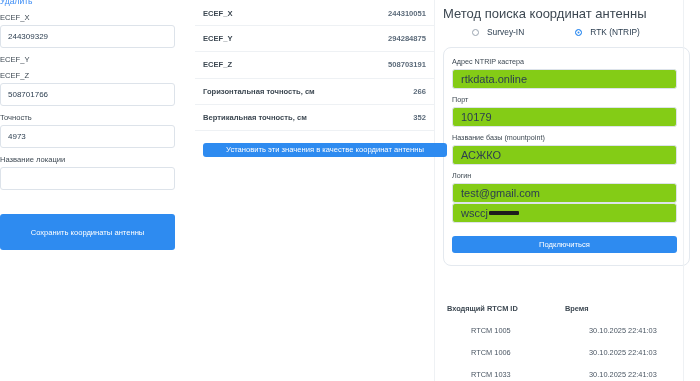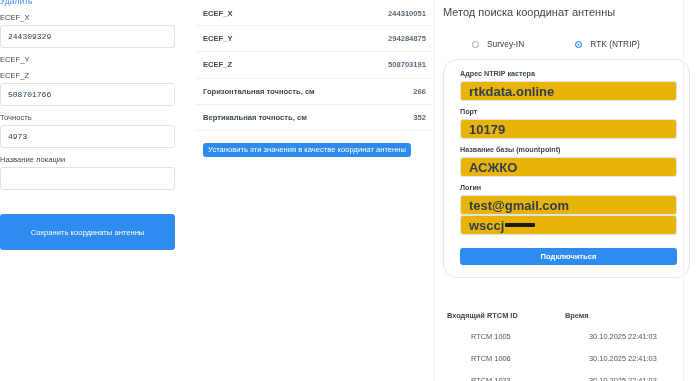--- a/index.html
+++ b/index.html
@@ -38,21 +38,21 @@
   }
   .text-input {
     width: 175px;
     height: 23px;
     border: 1px solid #dde3ea;
     border-radius: 3px;
     background: #fff;
     font-size: 8px;
     color: #2c3e50;
     padding: 0 7px;
-    font-family: Liberation Mono, monospace;
+    font-family: Liberation Sans, sans-serif;
     outline: none;
     display: flex;
     align-items: center;
   }
   .btn-primary {
     background: #2e8bf0;
     color: #ffffff;
     border: none;
     border-radius: 3px;
     font-size: 7.6px;
@@ -90,34 +90,34 @@
     font-size: 7.6px;
     font-weight: bold;
     color: #3d4852;
   }
   .kv-val {
     font-size: 7.6px;
     font-weight: bold;
     color: #5c6b7a;
   }
   .btn-set-mid {
-    width: 208px;
+    width: 244px;
     height: 14px;
     margin: 12px 8px 0 8px;
   }
 
   
   .col-right {
     width: 265px;
     padding: 6px 10px 0 8px;
   }
   .method-title {
-    font-size: 11px;
-    color: #3d4852;
-    margin-bottom: 21px;
+    font-size: 13px;
+    color: #3d4852;
+    margin-bottom: 6px;
   }
   .radio-row {
     display: flex;
     align-items: center;
     gap: 22px;
     margin-bottom: 10px;
   }
   .radio-opt {
     display: flex;
     align-items: center;
@@ -137,39 +137,38 @@
     border: 1px solid #2e8bf0;
     background: #2e8bf0;
     box-shadow: inset 0 0 0 1.5px #ffffff;
   }
   .radio-label {
     font-size: 8.4px;
     color: #2c3e50;
   }
   .ntrip-card {
     border: 1px solid #e4e9ef;
-    border-radius: 14px;
-    padding: 9px 12px 12px 16px;
+    border-radius: 8px;
+    padding: 9px 12px 12px 8px;
     background: #fff;
-    font-weight: bold;
   }
   .r-label {
     font-size: 7.2px;
     color: #3d4852;
     margin: 6px 0 3px 0;
     display: block;
   }
   .r-label:first-child { margin-top: 0; }
   .r-input {
     width: 100%;
     height: 20px;
     border: 1px solid #dde3ea;
     border-radius: 3px;
-    background: #eab308;
-    font-size: 13px;
+    background: #84cc16;
+    font-size: 11px;
     color: #2c3e50;
     padding: 0 8px;
     display: flex;
     align-items: center;
     overflow: hidden;
     white-space: nowrap;
   }
   .pw-wrap { display: flex; align-items: center; }
   .pw-redact {
     display: inline-block;
@@ -181,21 +180,21 @@
   }
   .btn-connect {
     width: 100%;
     height: 17px;
     margin-top: 13px;
   }
 
   .rtcm-table { margin-top: 27px; padding: 0 4px; }
   .rtcm-head, .rtcm-row {
     display: flex;
-    align-items: center;
+    align-items: flex-end;
     height: 22px;
   }
   .rtcm-head { height: 20px; }
   .rtcm-c1 { width: 118px; }
   .rtcm-c2 { flex: 1; }
   .rtcm-head .rtcm-c1, .rtcm-head .rtcm-c2 {
     font-size: 7.4px;
     font-weight: bold;
     color: #3d4852;
   }

